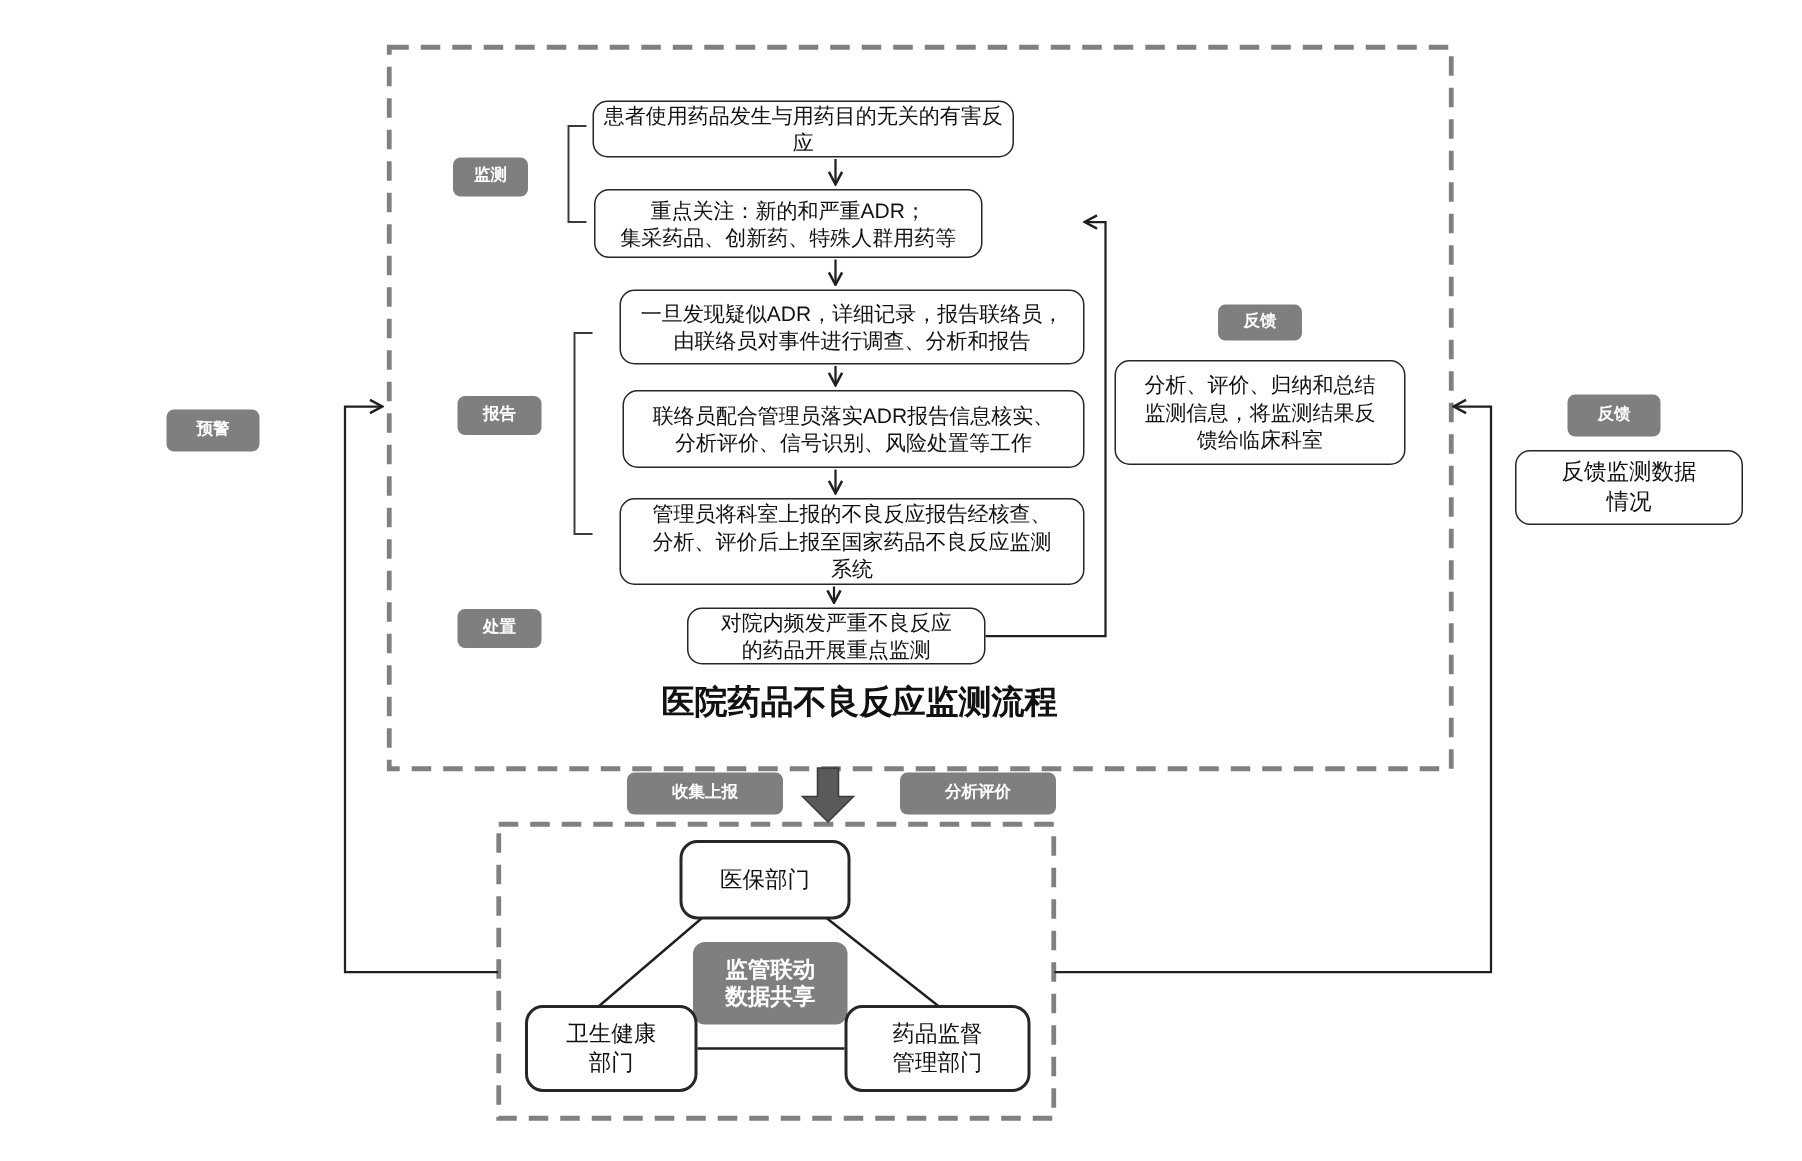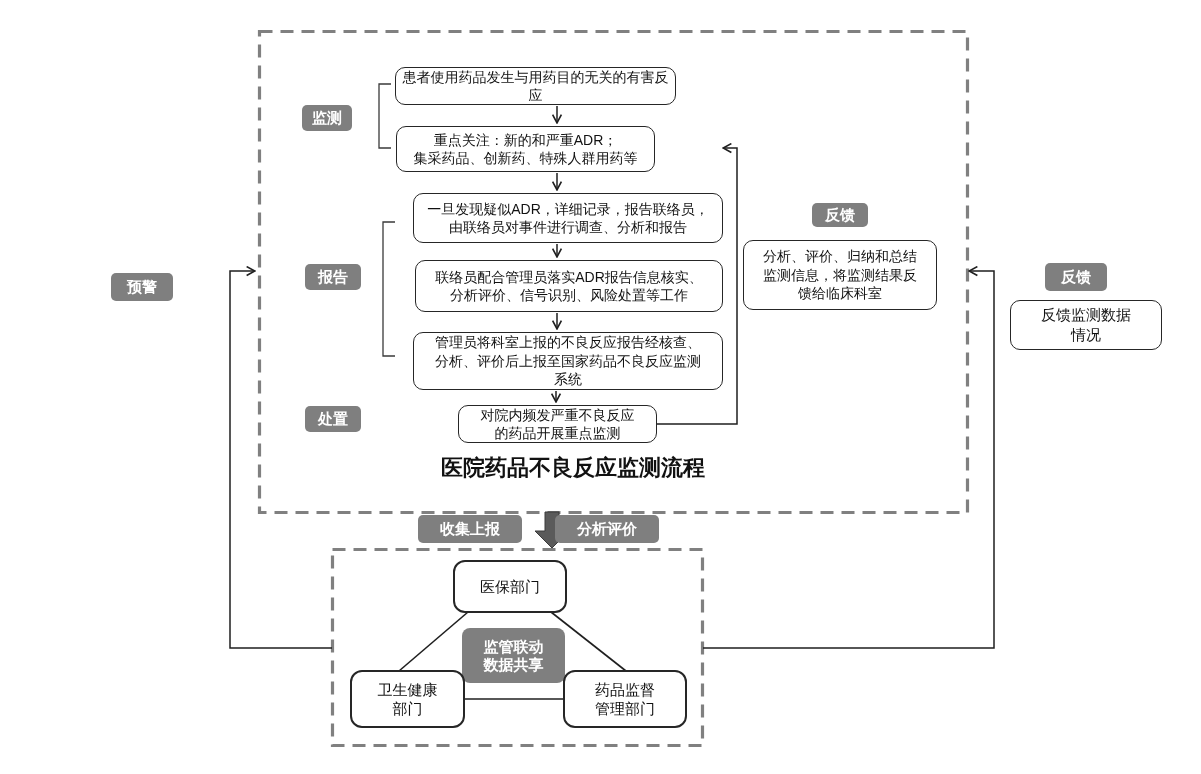--- a/index.html
+++ b/index.html
@@ -15,21 +15,21 @@
   .fbox{
     background:#ffffff;border:1.7px solid #262626;border-radius:10px;
     display:flex;align-items:center;justify-content:center;text-align:center;
     font-size:14px;line-height:1.32;padding:1px 4px;z-index:2;
   }
   .fbox.big{font-size:15px;line-height:1.3;border-radius:12px;border-width:2px;}
   
   .glabel{
     background:#7f7f7f;color:#fff;font-weight:bold;border-radius:5px;
     display:flex;align-items:center;justify-content:center;text-align:center;
-    font-size:15px;line-height:1.2;z-index:2;
+    font-size:11px;line-height:1.2;z-index:2;
   }
   .glabel.two{border-radius:8px;font-size:15px;}
   .title{
     font-weight:bold;font-size:22px;text-align:center;z-index:2;
     display:flex;align-items:center;justify-content:center;
   }
 </style>
 </head>
 <body>
 
@@ -96,21 +96,21 @@
 
   <div class="abs title" style="left:413px;top:455px;width:320px;height:26px;">医院药品不良反应监测流程</div>
 
   <div class="abs glabel" style="left:111px;top:273px;width:62px;height:28px;">预警</div>
 
   <div class="abs glabel" style="left:1045px;top:263px;width:62px;height:28px;">反馈</div>
   <div class="abs fbox ml" style="left:1010px;top:300px;width:152px;height:50px;font-size:15px;">反馈监测数据
 情况</div>
 
   <div class="abs glabel" style="left:418px;top:515px;width:104px;height:28px;">收集上报</div>
-  <div class="abs glabel" style="left:555px;top:515px;width:104px;height:28px;">分析评价</div>
+  <div class="abs glabel" style="left:600px;top:515px;width:104px;height:28px;">分析评价</div>
 
   <div class="abs fbox big" style="left:453px;top:560px;width:114px;height:53px;">医保部门</div>
   <div class="abs glabel two ml" style="left:462px;top:628px;width:103px;height:55px;">监管联动
 数据共享</div>
   <div class="abs fbox big ml" style="left:350px;top:670px;width:115px;height:58px;">卫生健康
 部门</div>
   <div class="abs fbox big ml" style="left:563px;top:670px;width:124px;height:58px;">药品监督
 管理部门</div>
 
 </div>

